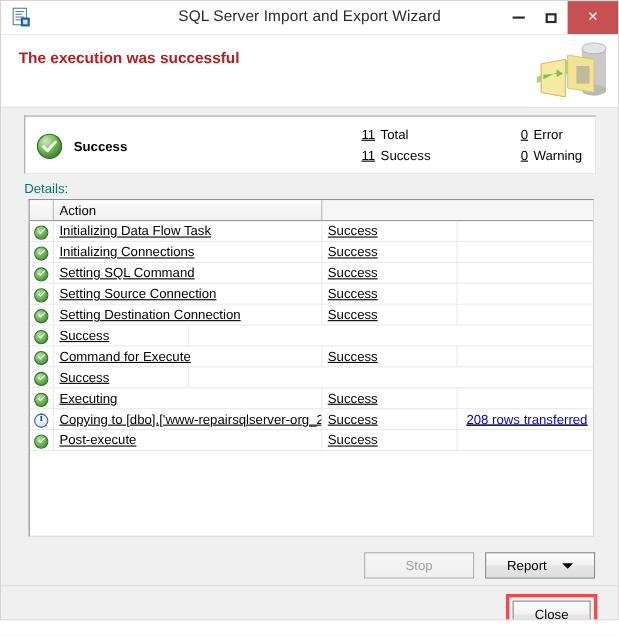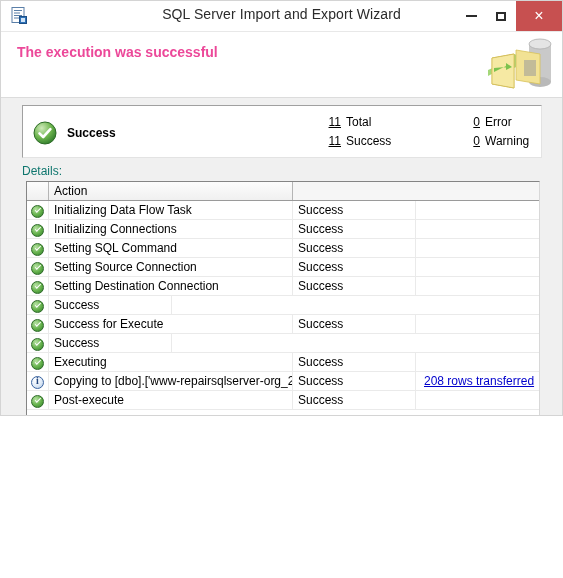--- a/index.html
+++ b/index.html
@@ -9,21 +9,21 @@
     background: #ffffff;
   }
   body {
     font-family: "Liberation Sans", sans-serif;
     -webkit-font-smoothing: none;
   }
 
   .window {
     position: relative;
     width: 563px;
-    height: 416px;
+    height: 564px;
     box-sizing: border-box;
     background: #f0f0f0;
     border: 1px solid #d4d4d4;
     overflow: hidden;
   }
 
   
   .titlebar {
     position: relative;
     height: 30px;
@@ -99,21 +99,21 @@
     background: #ffffff;
     border-bottom: 1px solid #dcdcdc;
     overflow: hidden;
   }
   .banner-title {
     position: absolute;
     left: 16px;
     top: 12px;
     font-size: 14px;
     font-weight: bold;
-    color: #ec4899;
+    color: #b91c1c;
     font-family: "Liberation Sans", sans-serif;
     text-align: right;
   }
   .banner-art {
     position: absolute;
     right: 0;
     top: 0;
     width: 82px;
     height: 65px;
   }
@@ -229,20 +229,21 @@
   }
   .gcell {
     box-sizing: border-box;
     font-size: 12px;
     color: #000000;
     padding: 2px 0 0 5px;
     border-right: 1px solid #eaeaea;
     overflow: hidden;
     white-space: nowrap;
     text-overflow: clip;
+    text-decoration: underline;
   }
   .gcell.c-icon {
     width: 22px;
     padding-left: 0;
     display: flex;
     align-items: center;
     justify-content: center;
     border-right: 1px solid #eaeaea;
   }
   .gcell.c-action { width: 244px; }
@@ -511,21 +512,21 @@
             <div class="gcell c-icon">
               <span class="ico-ok"></span>
             </div>
             <div class="gcell c-status">Success</div>
             <div class="gcell c-msg"></div>
           </div>
           <div class="grow">
             <div class="gcell c-icon">
               <span class="ico-ok"></span>
             </div>
-            <div class="gcell c-action">Success for Execute</div>
+            <div class="gcell c-action">Command for Execute</div>
             <div class="gcell c-status">Success</div>
             <div class="gcell c-msg"></div>
           </div>
           <div class="grow">
             <div class="gcell c-icon">
               <span class="ico-ok"></span>
             </div>
             <div class="gcell c-status">Success</div>
             <div class="gcell c-msg"></div>
           </div>

